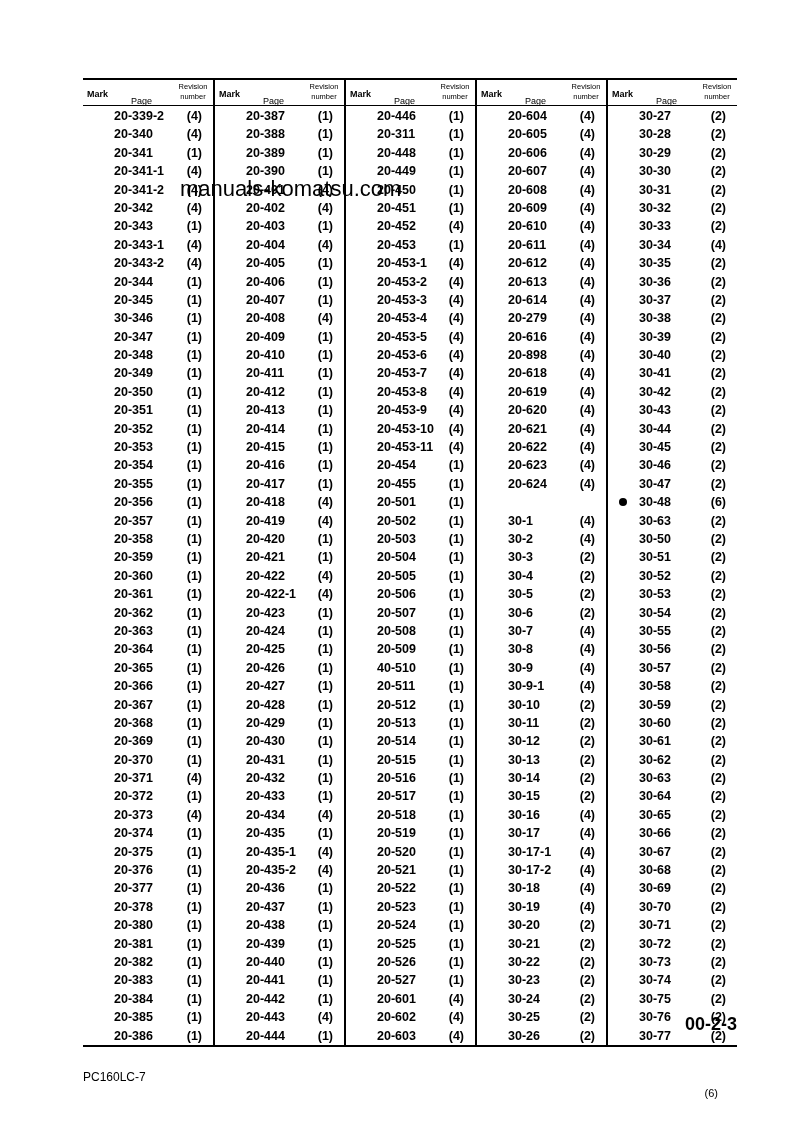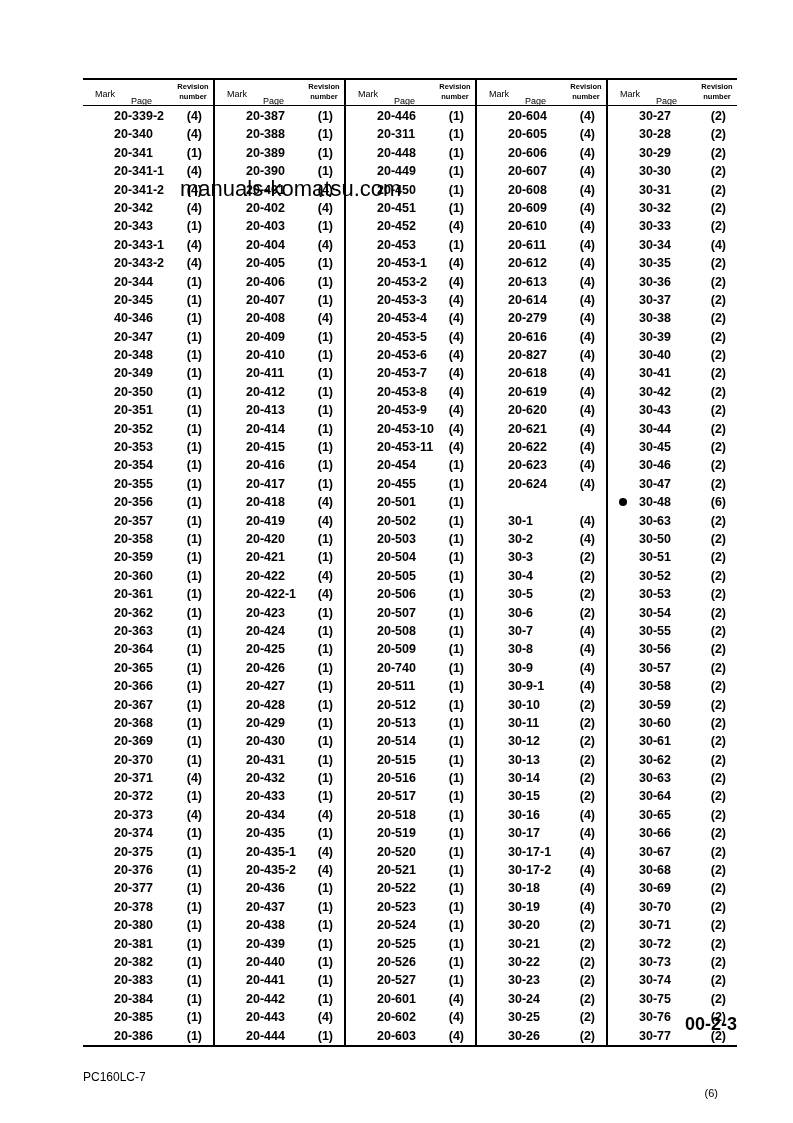--- a/index.html
+++ b/index.html
@@ -6,24 +6,24 @@
   body { width: 793px; height: 1123px; position: relative; overflow: hidden;
          font-family: "Liberation Sans", "DejaVu Sans", sans-serif; color: #000; }
   .page { position: absolute; left: 0; top: 0; width: 793px; height: 1123px; }
   .table { position: absolute; left: 83px; top: 78px; width: 654px; height: 965px;
            border-top: 2px solid #000; border-bottom: 2px solid #000; display: flex; }
   .col { position: relative; width: 131px; height: 100%; box-sizing: border-box; }
   .col + .col { border-left: 2px solid #000; }
   .col:first-child { width: 130px; }
   .hdr { position: absolute; top: 0; left: 0; right: 0; height: 25px;
          border-bottom: 1px solid #000; font-size: 9px; }
-  .hdr .h-mark { position: absolute; left: 12px; top: 9px; }
+  .hdr .h-mark { position: absolute; left: 4px; top: 9px; font-weight: bold; }
   .hdr .h-page { position: absolute; left: 48px; top: 16px; }
   .hdr .h-rev { position: absolute; right: 3px; top: 2px; width: 34px; font-size: 7.5px;
-                line-height: 10px; text-align: center; font-weight: bold; }
+                line-height: 10px; text-align: center; }
   .rows { position: absolute; top: 27px; left: 0; right: 0; font-weight: bold; }
   .row { position: relative; height: 18.4px; font-size: 12.5px; line-height: 18.4px; }
   .row .mark { position: absolute; left: 8px; width: 14px; text-align: center; }
   .row .mark .dot { display: inline-block; width: 8px; height: 8px; border-radius: 50%;
                     background: #000; vertical-align: middle; margin-top: -2px; }
   .row .pg { position: absolute; left: 31px; }
   .row .rev { position: absolute; right: 11px; }
   .col:first-child .row .pg { left: 31px; }
   .watermark { position: absolute; left: 180px; top: 176px; font-size: 22px;
                color: #000; letter-spacing: 0px; white-space: nowrap; }
@@ -93,21 +93,21 @@
             <span class="pg">20-344</span>
             <span class="rev">(1)</span>
           </div>
           <div class="row">
             <span class="mark"></span>
             <span class="pg">20-345</span>
             <span class="rev">(1)</span>
           </div>
           <div class="row">
             <span class="mark"></span>
-            <span class="pg">40-346</span>
+            <span class="pg">30-346</span>
             <span class="rev">(1)</span>
           </div>
           <div class="row">
             <span class="mark"></span>
             <span class="pg">20-347</span>
             <span class="rev">(1)</span>
           </div>
           <div class="row">
             <span class="mark"></span>
             <span class="pg">20-348</span>
@@ -716,21 +716,21 @@
             <span class="pg">20-508</span>
             <span class="rev">(1)</span>
           </div>
           <div class="row">
             <span class="mark"></span>
             <span class="pg">20-509</span>
             <span class="rev">(1)</span>
           </div>
           <div class="row">
             <span class="mark"></span>
-            <span class="pg">20-740</span>
+            <span class="pg">40-510</span>
             <span class="rev">(1)</span>
           </div>
           <div class="row">
             <span class="mark"></span>
             <span class="pg">20-511</span>
             <span class="rev">(1)</span>
           </div>
           <div class="row">
             <span class="mark"></span>
             <span class="pg">20-512</span>
@@ -895,21 +895,21 @@
             <span class="pg">20-279</span>
             <span class="rev">(4)</span>
           </div>
           <div class="row">
             <span class="mark"></span>
             <span class="pg">20-616</span>
             <span class="rev">(4)</span>
           </div>
           <div class="row">
             <span class="mark"></span>
-            <span class="pg">20-827</span>
+            <span class="pg">20-898</span>
             <span class="rev">(4)</span>
           </div>
           <div class="row">
             <span class="mark"></span>
             <span class="pg">20-618</span>
             <span class="rev">(4)</span>
           </div>
           <div class="row">
             <span class="mark"></span>
             <span class="pg">20-619</span>

